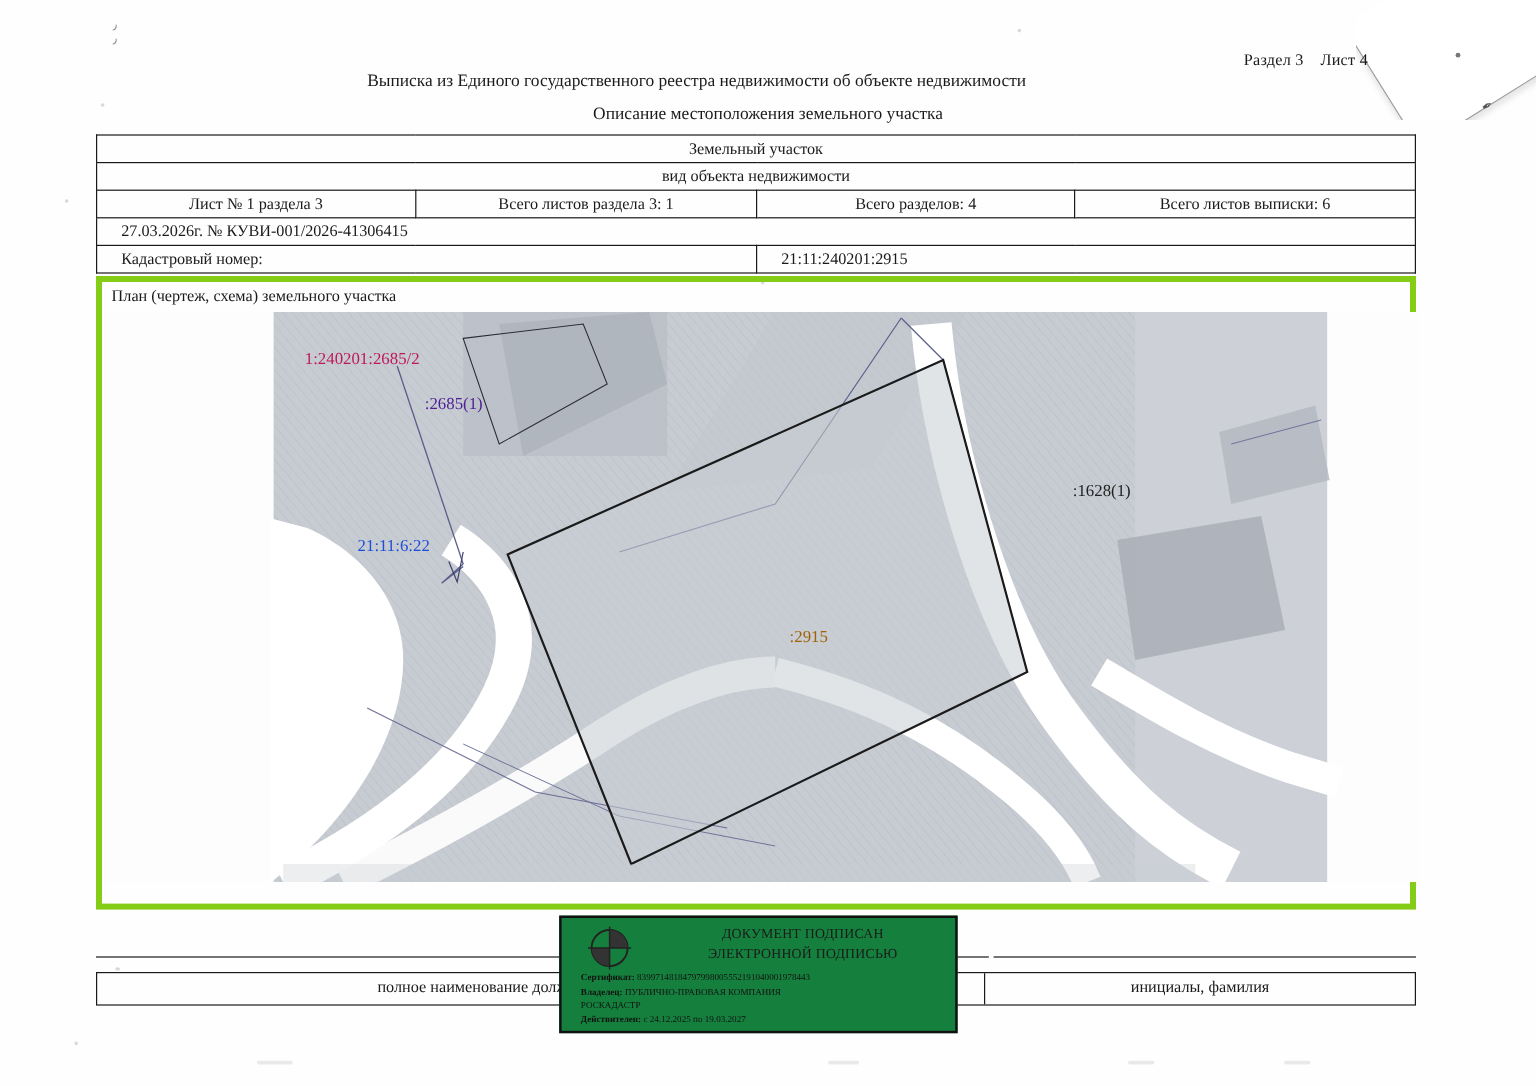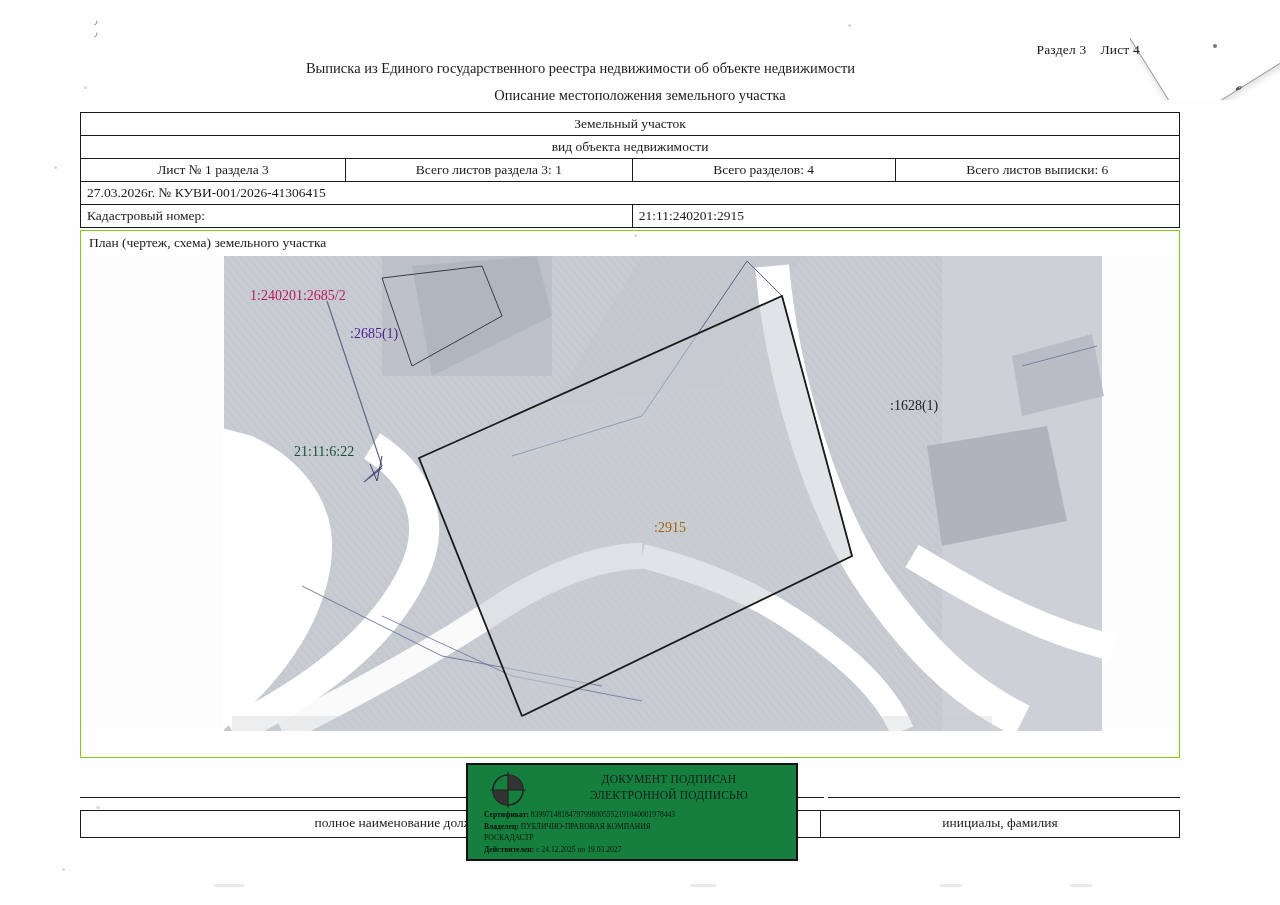--- a/index.html
+++ b/index.html
@@ -98,37 +98,37 @@
   
   .tbl {
     position: absolute;
     left: 80px;
     width: 1100px;
     border-collapse: collapse;
     font-size: 13.5px;
   }
   .tbl td {
     border: 1px solid #1a1a1a;
-    padding: 2px 6px;
+    padding: 2px 20px;
     height: 18px;
     vertical-align: middle;
   }
   .c { text-align: center; }
   .l { text-align: left; }
 
   #block-top { top: 112px; }
 
   
   .plan-frame {
     position: absolute;
     left: 80px;
     top: 230px;
     width: 1100px;
     height: 528px;
-    border: 1px solid #84cc16;
+    border: 5px solid #84cc16;
     box-sizing: border-box;
   }
   .plan-label {
     position: absolute;
     left: 8px;
     top: 4px;
     font-size: 13.5px;
   }
   .plan-canvas {
     position: absolute;
@@ -339,21 +339,21 @@
 
         <polygon points="337,202 700,40 770,300 440,460" fill="#c9cdd4" fill-opacity="0.55" stroke="#1a1a1a" stroke-width="1.8"></polygon>
 
         <polygon points="300,22 400,10 420,60 330,110" fill="none" stroke="#2b2b3a" stroke-width="0.9"></polygon>
 
         <rect x="150" y="460" width="760" height="15" fill="#c9cdd4" opacity="0.35"></rect>
       </svg>
 
       <div style="position:absolute;left:168px;top:32px;font-size:14px;color:#be185d;">1:240201:2685/2</div>
       <div style="position:absolute;left:268px;top:70px;font-size:14px;color:#4c1d95;">:2685(1)</div>
-      <div style="position:absolute;left:212px;top:188px;font-size:14px;color:#14532d;">21:11:6:22</div>
+      <div style="position:absolute;left:212px;top:188px;font-size:14px;color:#1d4ed8;">21:11:6:22</div>
       <div style="position:absolute;left:808px;top:142px;font-size:14px;color:#222;">:1628(1)</div>
       <div style="position:absolute;left:572px;top:264px;font-size:14px;color:#a16207;">:2915</div>
     </div>
 
   </div>
 
   <div class="sig-table">
     <div class="sg1">полное наименование должности</div>
     <div class="sg2"></div>
     <div class="sg3">инициалы, фамилия</div>

